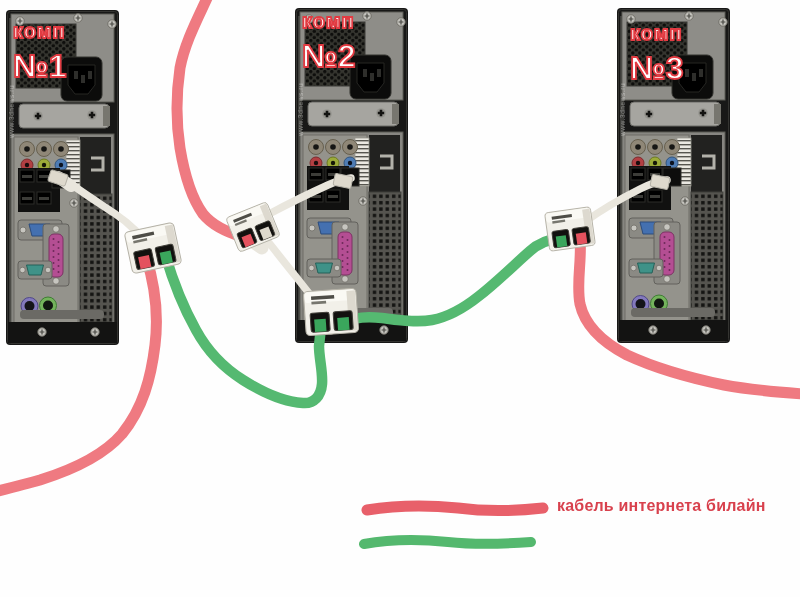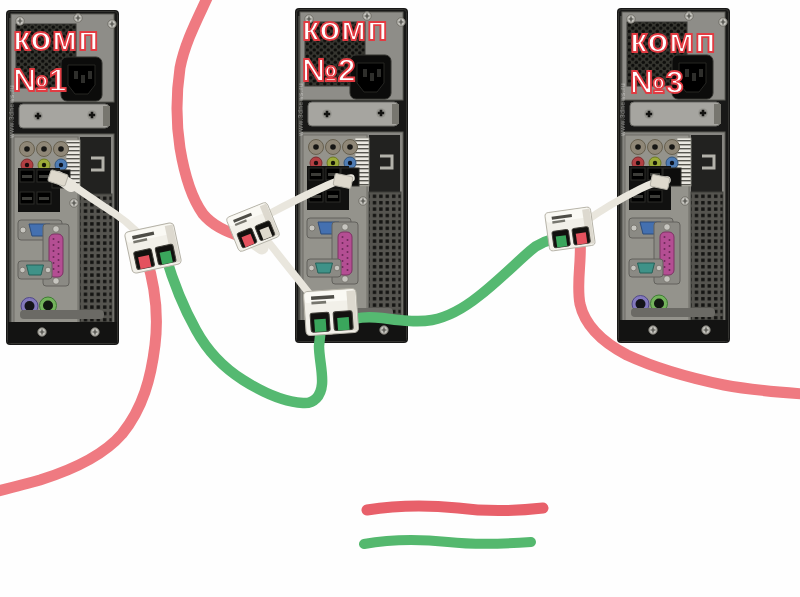--- a/index.html
+++ b/index.html
@@ -1,21 +1,21 @@
 <!DOCTYPE html>
 <html><head>
 <meta charset="utf-8">
 <style>
   html,body{margin:0;padding:0;background:#ffffff;}
   #stage{position:relative;width:800px;height:597px;background:#fefefe;overflow:hidden;
          font-family:"Liberation Sans","DejaVu Sans",sans-serif;}
   #stage svg{position:absolute;left:0;top:0;}
   .pc-label{position:absolute;font-weight:700;line-height:1;color:#fff;
             -webkit-text-stroke:1.8px #e23b42;text-shadow:0 0 1px #e23b42;}
-  .pc-label .l1{font-size:34px;letter-spacing:1px;}
+  .pc-label .l1{font-size:20px;letter-spacing:1px;}
   .pc-label .l2{font-size:32px;margin-top:9px;}
   .watermark{position:absolute;writing-mode:vertical-rl;transform:rotate(180deg);
              font-size:6.5px;letter-spacing:.6px;color:rgba(255,255,255,.38);}
   .legend-label{position:absolute;font-weight:700;font-size:16px;letter-spacing:.2px;}
 </style>
 </head>
 <body>
 
 <div id="stage">
 
@@ -221,14 +221,15 @@
 </div>
 <div class="pc-label" style="left: 630px; top: 23px; color: rgb(255, 255, 255); -webkit-text-stroke: 1.8px rgb(226, 59, 66); text-shadow: rgb(226, 59, 66) 0px 0px 1px;">
   <div class="l1">комп</div>
   <div class="l2">№3</div>
 </div>
 
 <div class="watermark" style="left:8px;top:28px;height:110px;">www.3dnews.ru</div>
 <div class="watermark" style="left:297px;top:26px;height:110px;">www.3dnews.ru</div>
 <div class="watermark" style="left:619px;top:26px;height:110px;">www.3dnews.ru</div>
 
+<span class="legend-label" style="left: 557px; top: 497px; color: rgb(216, 65, 77);">кабель интернета билайн</span>
 
 </div>
 
 </body></html>

